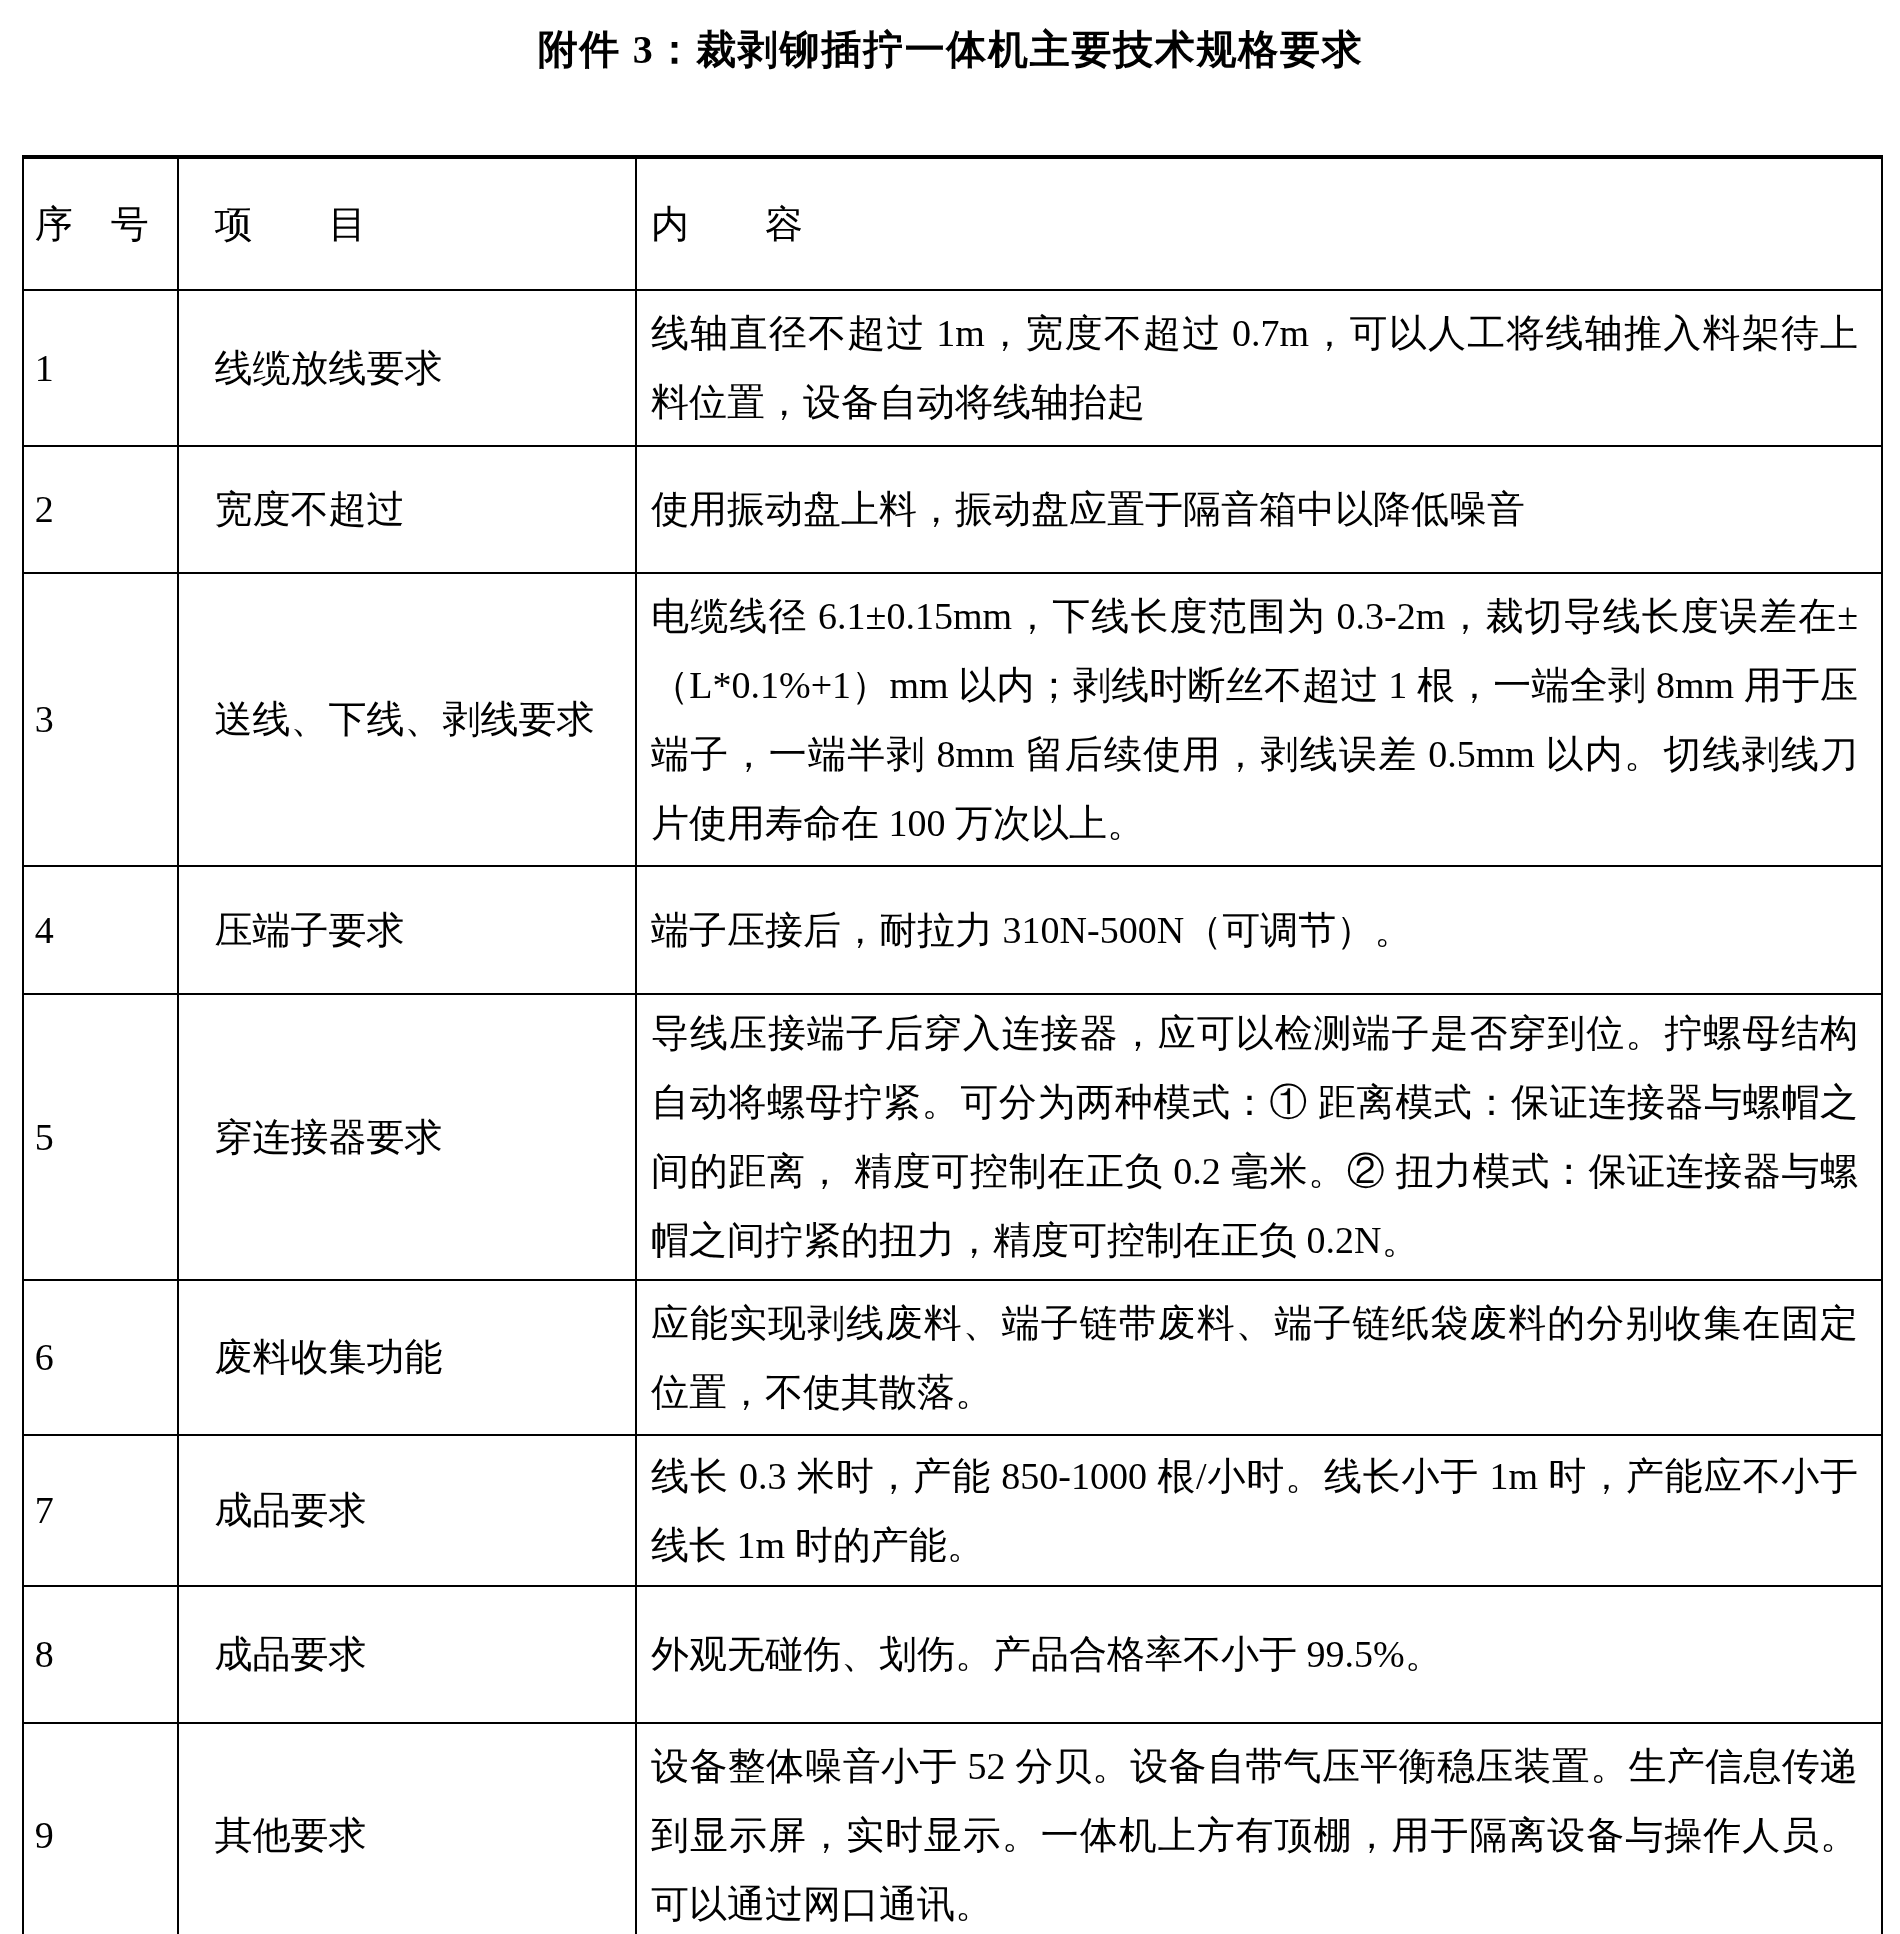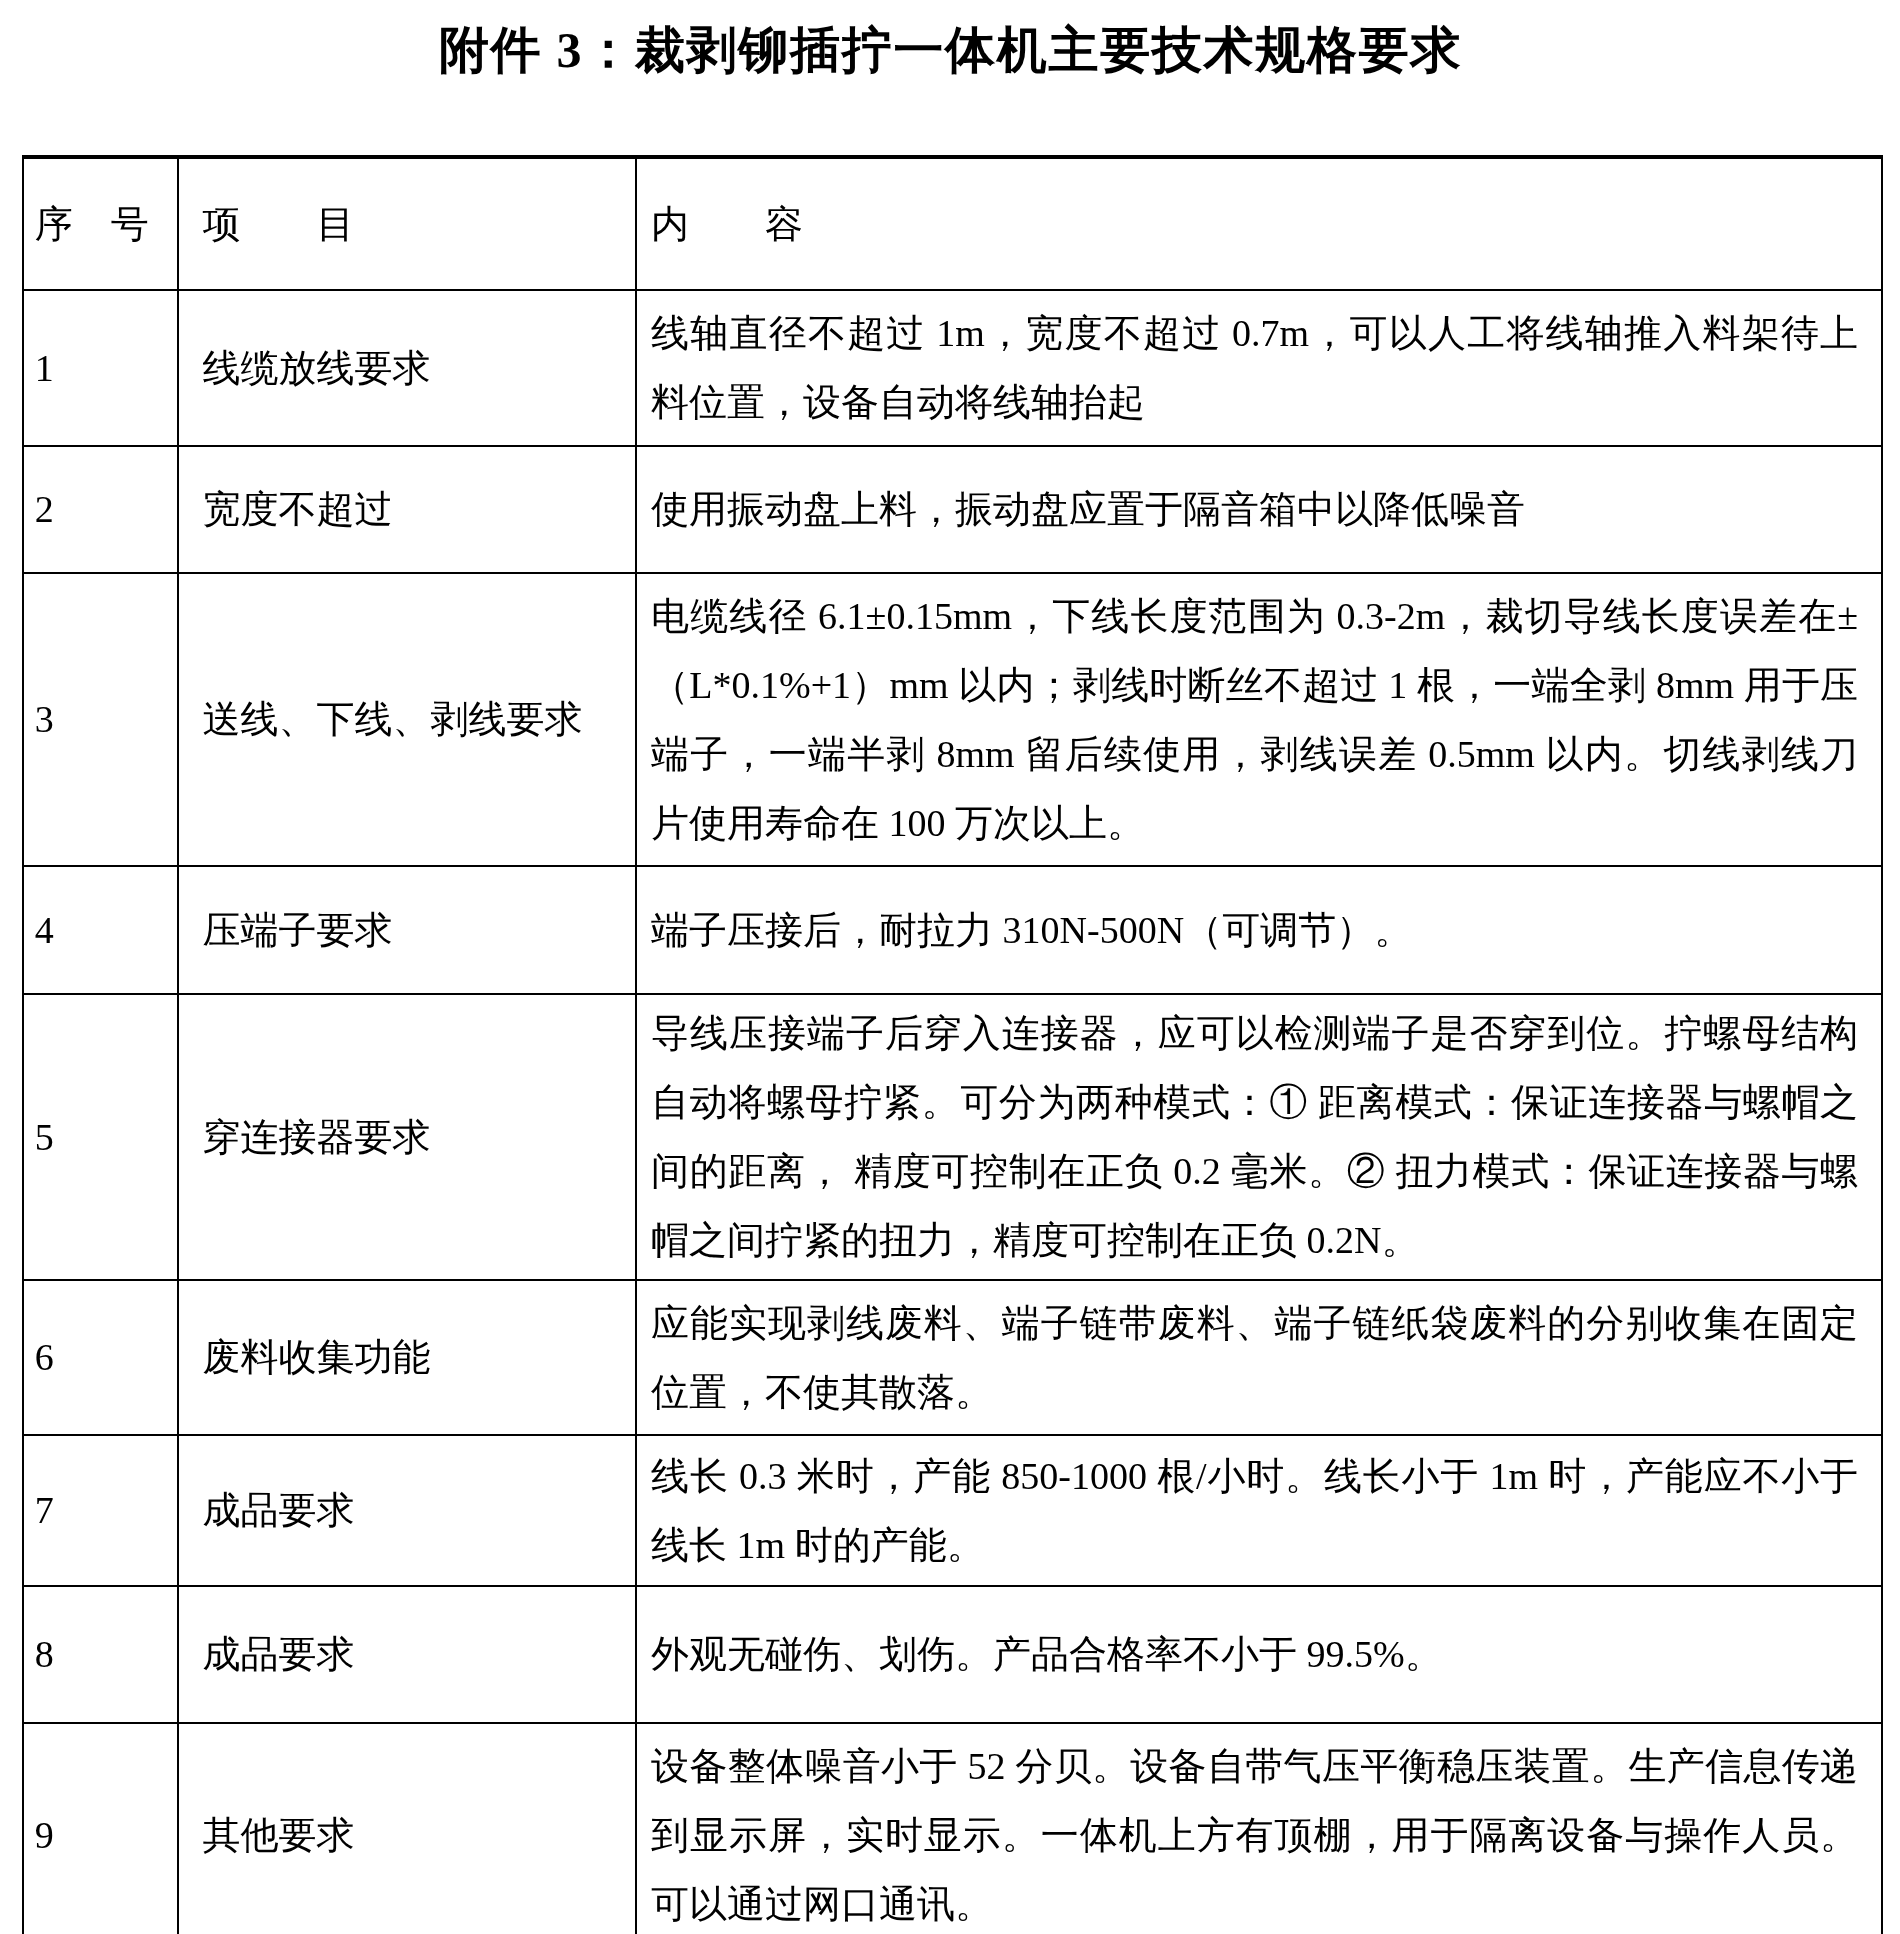--- a/index.html
+++ b/index.html
@@ -12,21 +12,21 @@
     color: #000000;
     overflow: hidden;
   }
   .doc-title {
     position: absolute;
     top: 12px;
     left: 0;
     right: 0;
     margin: 0;
     text-align: center;
-    font-size: 50px;
+    font-size: 40px;
     font-weight: bold;
     letter-spacing: 1.7px;
     line-height: 76px;
     font-family: "Liberation Serif", "DejaVu Serif", serif;
   }
   table.spec {
     position: absolute;
     left: 21.5px;
     top: 155px;
     width: 1858px;
@@ -43,21 +43,21 @@
   col.c3 { width: 1246px; }
   td {
     border: 2.6px solid #000;
     vertical-align: middle;
     font-size: 38px;
     line-height: 69px;
     padding: 0;
     overflow: hidden;
   }
   td.no      { padding-left: 11.2px; padding-right: 5.2px; }
-  td.item    { padding-left: 24px; padding-right: 8.6px; }
+  td.item    { padding-left: 36px; padding-right: 8.6px; }
   td.content {
     padding-left: 14.6px;
     padding-right: 22.4px;
     text-align: justify;
     text-justify: inter-ideograph;
   }
   tr.hrow  { height: 133px; }
   tr.r1    { height: 156px; }
   tr.r2    { height: 127px; }
   tr.r3    { height: 293px; }

